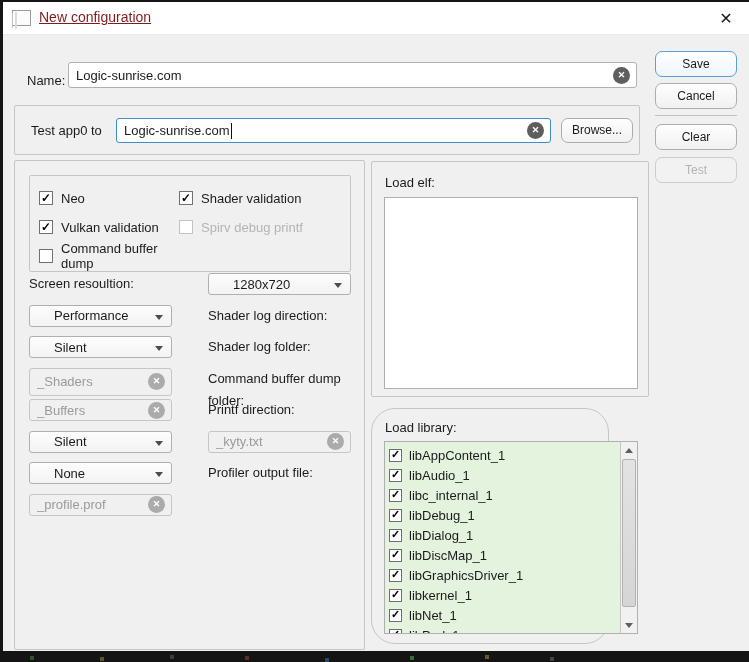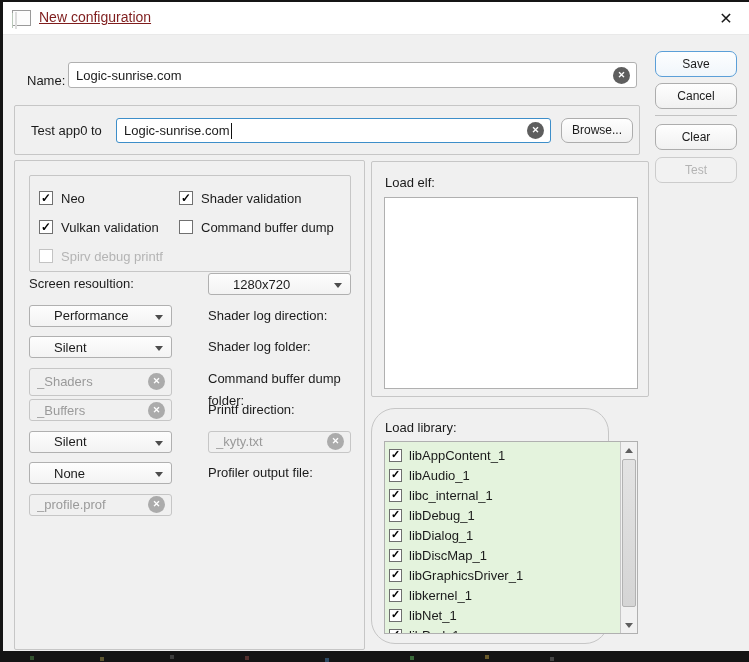--- a/index.html
+++ b/index.html
@@ -147,31 +147,31 @@
               <span class="cb-check">✓</span>
             </span>
     <span class="cb-label">Shader validation</span>
   </label>
           <label class="cb">
     <span class="cb-box">
               <span class="cb-check">✓</span>
             </span>
     <span class="cb-label">Vulkan validation</span>
   </label>
+          <label class="cb disabled">
+    <span class="cb-box">
+              <span class="cb-check"></span>
+            </span>
+    <span class="cb-label">Spirv debug printf</span>
+  </label>
           <label class="cb">
     <span class="cb-box">
               <span class="cb-check"></span>
             </span>
     <span class="cb-label">Command buffer dump</span>
-  </label>
-          <label class="cb disabled">
-    <span class="cb-box">
-              <span class="cb-check"></span>
-            </span>
-    <span class="cb-label">Spirv debug printf</span>
   </label>
         </div>
     </div>
     <div class="form-grid" id="form-grid">
         <div class="form-label">Screen resoultion:</div>
         <div class="combo">
     <span class="combo-text">1280x720</span>
     <span class="combo-arrow"></span>
   </div>
         <div class="combo">

